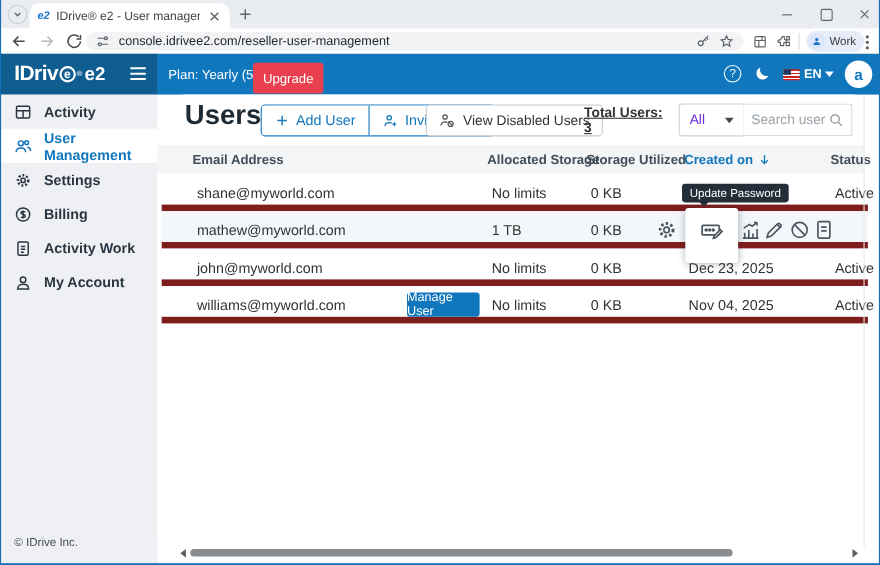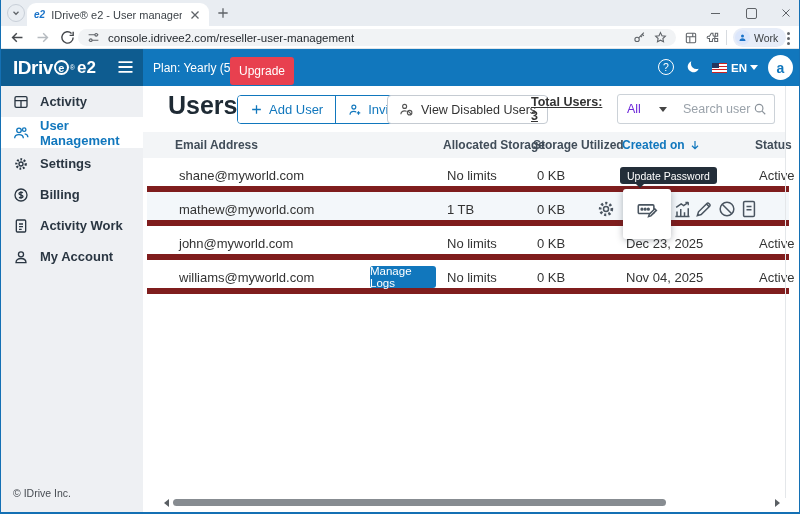--- a/index.html
+++ b/index.html
@@ -337,21 +337,21 @@
     </div>
 
     <div class="row" style="top:174px">
       <div class="td c-email">williams@myworld.com</div>
       <div class="td c-alloc">No limits</div>
       <div class="td c-util">0 KB</div>
       <div class="td c-created">Nov 04, 2025</div>
       <div class="td c-status">Active</div>
     </div>
 
-    <div class="manage-btn">Manage Logs</div>
+    <div class="manage-btn">Manage User</div>
 
     <svg class="row-action" style="left:453px" viewBox="0 0 24 24" fill="none" stroke="currentColor">
         <circle cx="12" cy="12" r="7" stroke-width="3.2" stroke-dasharray="2.6 2.6"></circle>
         <circle cx="12" cy="12" r="3" stroke-width="1.8"></circle>
       </svg>
     <div class="action-card"></div>
     <svg class="card-icon" viewBox="0 0 24 24" fill="none" stroke="currentColor" stroke-width="1.7">
         <rect x="2.5" y="7.5" width="17" height="9.5" rx="1.2"></rect>
         <circle cx="6.5" cy="12.2" r="0.9" fill="currentColor"></circle>
         <circle cx="10" cy="12.2" r="0.9" fill="currentColor"></circle>

